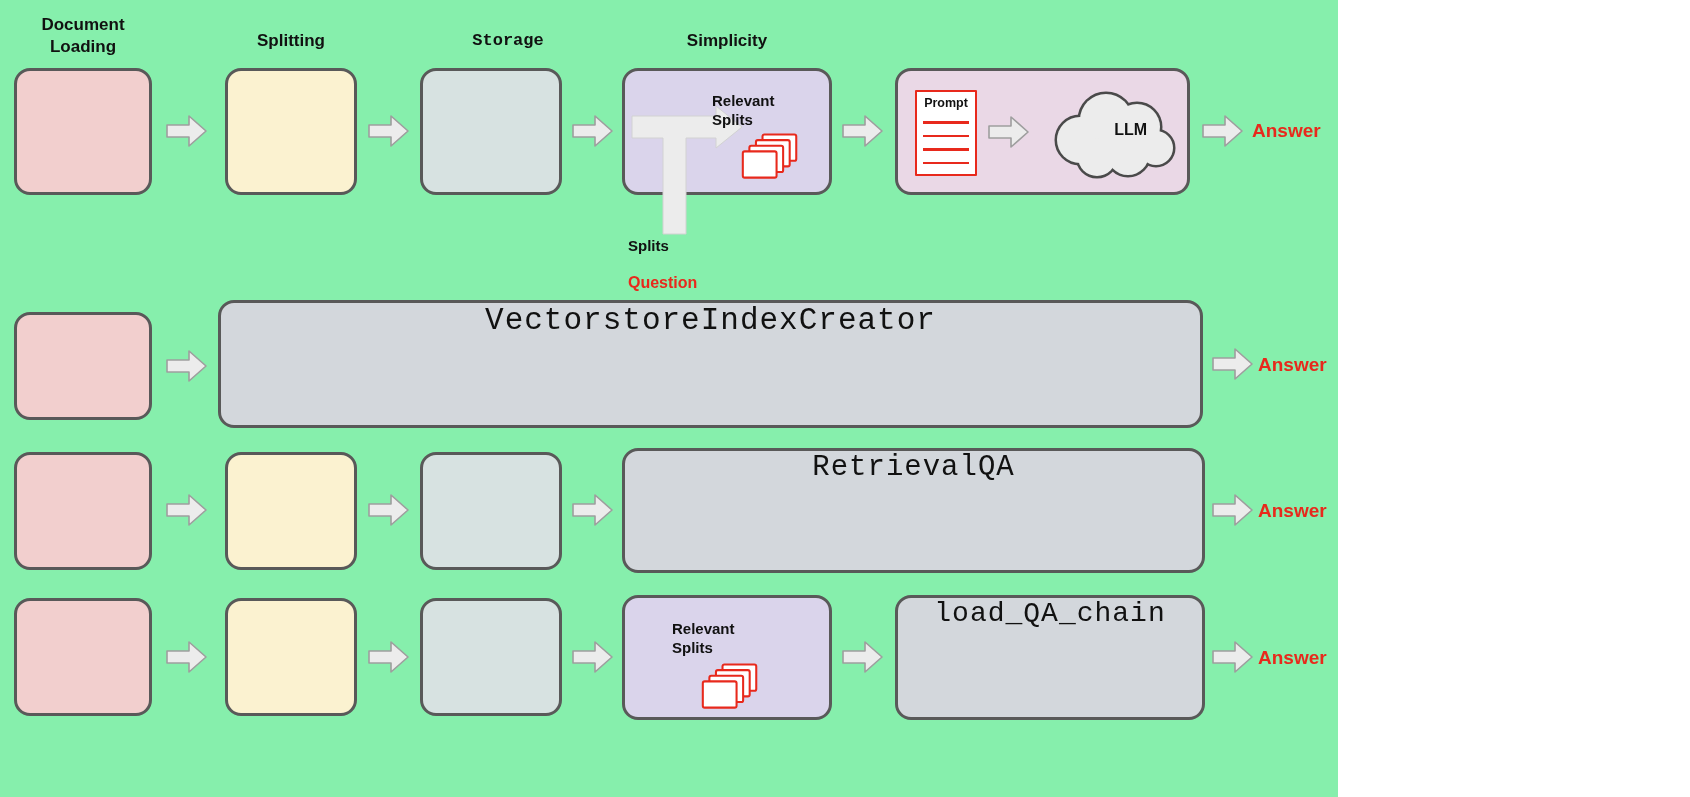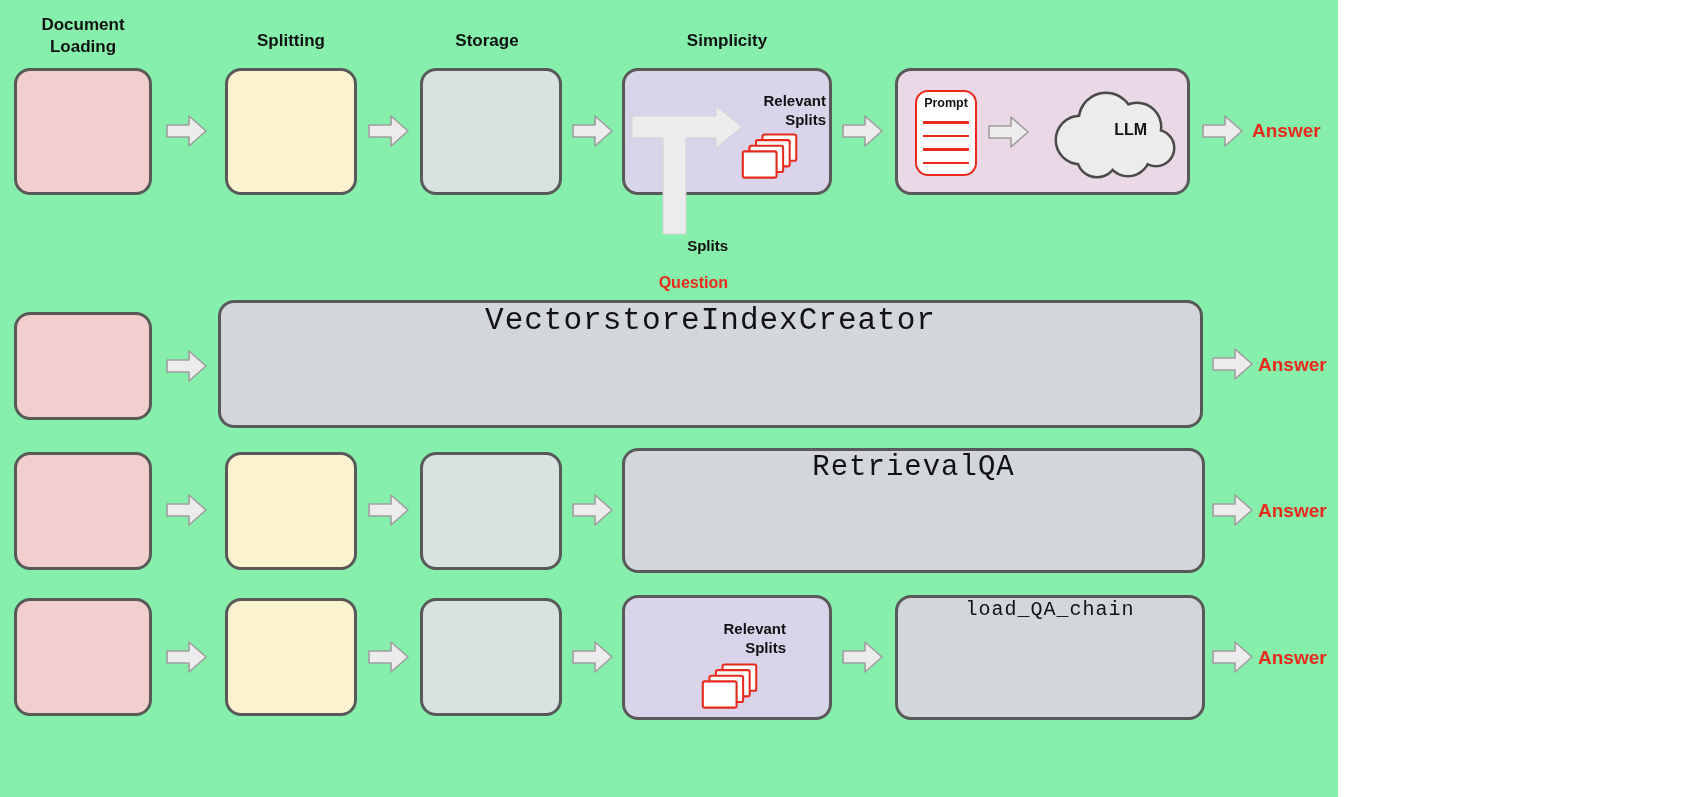--- a/index.html
+++ b/index.html
@@ -10,26 +10,26 @@
   .box { position:absolute; border:3.5px solid #595959; border-radius:16px; }
   .pink   { background:#f2cfce; }
   .yellow { background:#fbf2d0; }
   .teal   { background:#d7e2e1; }
   .purple { background:#dad4eb; }
   .outputbg { background:#ead8e6; }
   .graybox { background:#d3d7dc; display:flex; align-items:flex-start; justify-content:center; }
   .mono { font-family:"Liberation Mono","DejaVu Sans Mono",monospace; color:#111; letter-spacing:1px; }
   .stage-label { position:absolute; font-weight:700; font-size:17px; color:#111; text-align:center;
                  white-space:pre-line; line-height:1.3; }
-  .small-label { position:absolute; font-weight:700; font-size:15px; color:#111; text-align:right;
+  .small-label { position:absolute; font-weight:700; font-size:15px; color:#111; text-align:left;
                  white-space:pre-line; line-height:1.25; }
   .red { color:#e8291c; }
   .answer { position:absolute; font-weight:700; font-size:19px; color:#e8291c; }
   .arrow-svg { position:absolute; width:42px; height:36px; }
-  .prompt-box { position:absolute; width:62px; height:86px; border:2px solid #e8291c; background:#fff; border-radius:13px; }
+  .prompt-box { position:absolute; width:62px; height:86px; border:2px solid #e8291c; background:#fff; border-radius:1px; }
   .prompt-title { font-weight:700; font-size:12.5px; text-align:center; margin-top:4px; color:#111; }
   .pline { height:2.5px; background:#e8291c; margin:11px 6px 0 6px; }
   .llm-label { position:absolute; font-weight:700; font-size:16px; color:#111; text-align:right; width:60px; }
 </style>
 </head>
 <body>
 
 <svg width="0" height="0" style="position:absolute" aria-hidden="true">
   <defs>
     <symbol id="block-arrow" viewBox="0 0 42 36">
@@ -44,21 +44,21 @@
       </g>
     </symbol>
   </defs>
 </svg>
 
 <div class="canvas">
 
   <div class="stage-label" style="left:6px; top:14px; width:154px;">Document
 Loading</div>
   <div class="stage-label" style="left:225px; top:30px; width:132px;">Splitting</div>
-  <div class="stage-label" style="left:416px; top:30px; width:142px;">Storage</div>
+  <div class="stage-label" style="left:437px; top:30px; width:142px;font-family:Liberation Mono, monospace;">Storage</div>
   <div class="stage-label" style="left:622px; top:30px; width:210px;">Simplicity</div>
 
   <div class="box pink" style="left:14px;  top:68px; width:138px; height:127px;"></div>
   <svg class="arrow-svg" style="left:166px; top:113px;">
       <use href="#block-arrow"></use>
     </svg>
   <div class="box yellow" style="left:225px; top:68px; width:132px; height:127px;"></div>
   <svg class="arrow-svg" style="left:368px; top:113px;">
       <use href="#block-arrow"></use>
     </svg>
@@ -174,20 +174,20 @@
   <div class="small-label" style="left:672px; top:620px; width:114px;">Relevant
 Splits</div>
   <svg class="abs" style="left:700px; top:662px;" width="60" height="50">
       <use href="#doc-stack"></use>
     </svg>
 
   <svg class="arrow-svg" style="left:842px; top:639px;">
       <use href="#block-arrow"></use>
     </svg>
   <div class="box graybox" style="left:895px; top:595px; width:310px; height:125px;">
-    <span class="mono" style="font-size:20px;">load_QA_chain</span>
+    <span class="mono" style="font-size:28px;">load_QA_chain</span>
   </div>
   <svg class="arrow-svg" style="left:1212px; top:639px;">
       <use href="#block-arrow"></use>
     </svg>
   <div class="answer" style="left:1258px; top:647px;">Answer</div>
 
 </div>
 
 </body></html>

